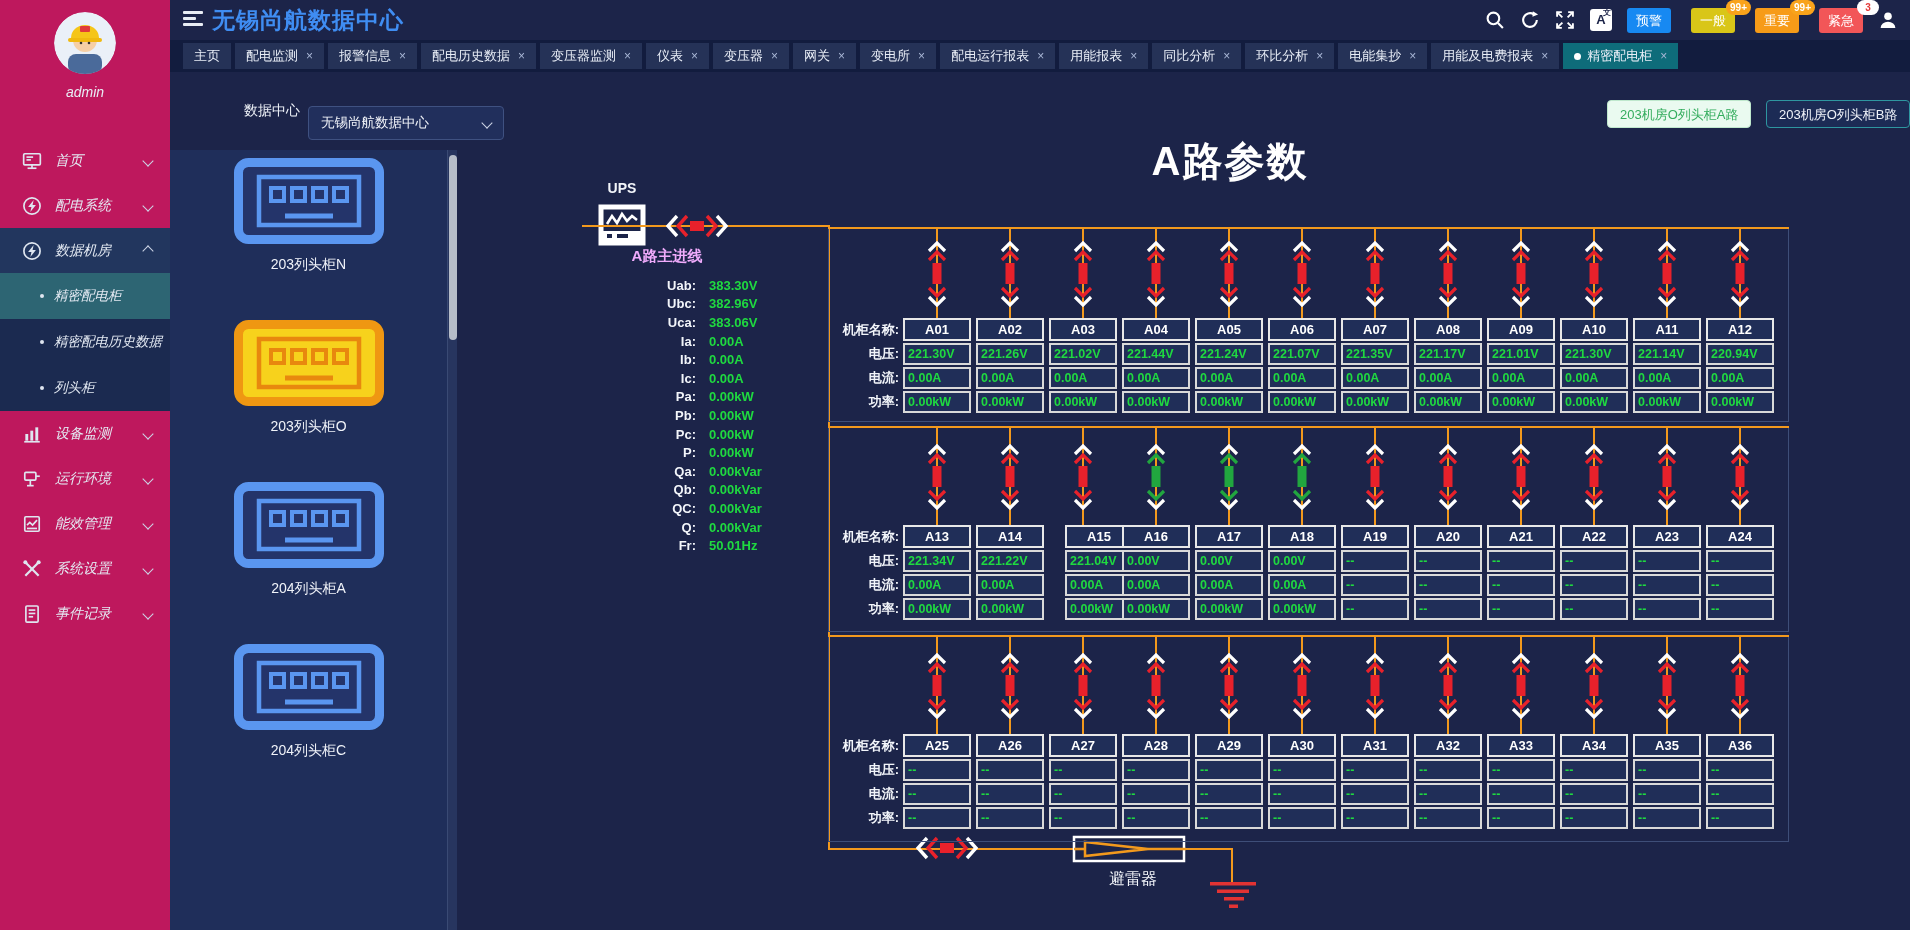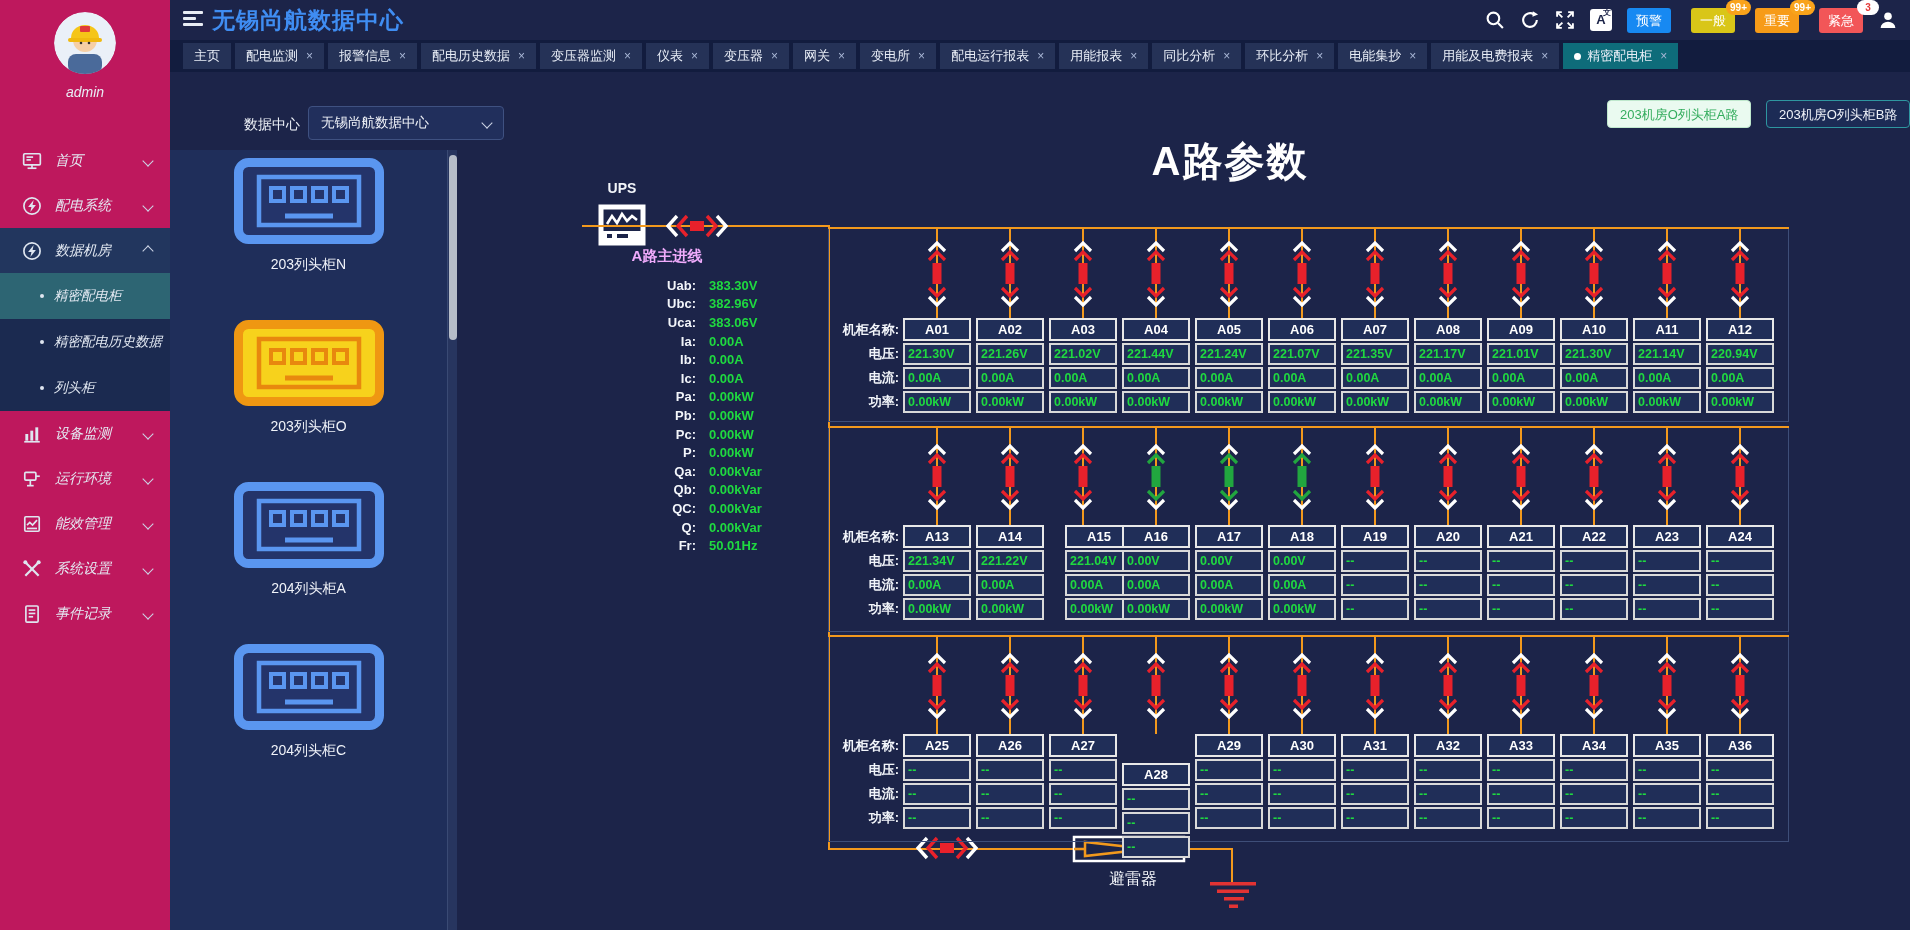--- a/index.html
+++ b/index.html
@@ -35,21 +35,21 @@
           border-radius:8px;font-size:10px;text-align:center;font-weight:bold;z-index:2;}
   
   .tabstrip{position:absolute;left:170px;top:40px;width:1740px;height:32px;background:#121c3e;
             display:flex;align-items:flex-start;padding-left:13px;box-sizing:border-box;}
   .tab{margin-top:3px;height:26px;display:flex;align-items:center;background:#253257;color:#e9eef7;
        font-size:13px;padding:0 11px;margin-right:4px;cursor:pointer;white-space:nowrap;}
   .tab .tclose{margin-left:8px;color:#a9b7d6;font-size:12px;cursor:pointer;}
   .tab.active{background:#0e6c7a;}
   .tab .tdot{width:7px;height:7px;border-radius:50%;background:#fff;margin-right:6px;}
   
-  .dc-label{position:absolute;left:244px;top:116px;font-size:14px;color:#eef2f8;}
+  .dc-label{position:absolute;left:244px;top:102px;font-size:14px;color:#eef2f8;}
   .dc-select{position:absolute;left:308px;top:106px;width:196px;height:34px;background:#212f5c;border:1px solid #3f5181;
              border-radius:4px;box-sizing:border-box;display:flex;align-items:center;padding:0 10px 0 12px;
              font-size:13.5px;color:#f0f3f9;cursor:pointer;}
   .dc-select .chev{margin-left:auto;margin-right:2px;}
   .routebtn{position:absolute;top:100px;height:28px;line-height:28px;padding:0 12px;border-radius:4px;
             font-size:13px;cursor:pointer;box-sizing:border-box;white-space:nowrap;}
   .routebtn.on{background:#eafaf0;color:#35ad5e;border:1px solid #bfe8cd;}
   .routebtn.off{background:#1c2b55;color:#f0f3f9;border:1px solid #2e96a0;}
   
   .cabinet-panel{position:absolute;left:170px;top:150px;width:277px;height:780px;background:#1f2e5a;overflow:hidden;}
@@ -900,21 +900,21 @@
           <div class="ccell">--</div>
         </div>
         <div class="vline" style="left: 326px; top: 0px; height: 98px;"></div>
         <div class="breaker" style="left: 315px; top: 16px;"><svg viewBox="0 0 24 68" width="24" height="68">
             <polyline points="4,11 12,3 20,11" fill="none" stroke="#fff" stroke-width="3.2"></polyline>
             <polyline points="4,20 12,12 20,20" fill="none" stroke="#e8212b" stroke-width="3.2"></polyline>
             <rect x="7.5" y="23" width="9" height="21" fill="#e8212b"></rect>
             <polyline points="4,48 12,56 20,48" fill="none" stroke="#e8212b" stroke-width="3.2"></polyline>
             <polyline points="4,57 12,65 20,57" fill="none" stroke="#fff" stroke-width="3.2"></polyline>
           </svg></div>
-        <div class="ctable" style="left: 293px; top: 98px; margin-top: 29px;">
+        <div class="ctable" style="left: 293px; top: 98px;">
           <div class="chead">A28</div>
           <div class="ccell">--</div>
           <div class="ccell">--</div>
           <div class="ccell">--</div>
         </div>
         <div class="vline" style="left: 399px; top: 0px; height: 98px;"></div>
         <div class="breaker" style="left: 388px; top: 16px;"><svg viewBox="0 0 24 68" width="24" height="68">
             <polyline points="4,11 12,3 20,11" fill="none" stroke="#fff" stroke-width="3.2"></polyline>
             <polyline points="4,20 12,12 20,20" fill="none" stroke="#e8212b" stroke-width="3.2"></polyline>
             <rect x="7.5" y="23" width="9" height="21" fill="#e8212b"></rect>

